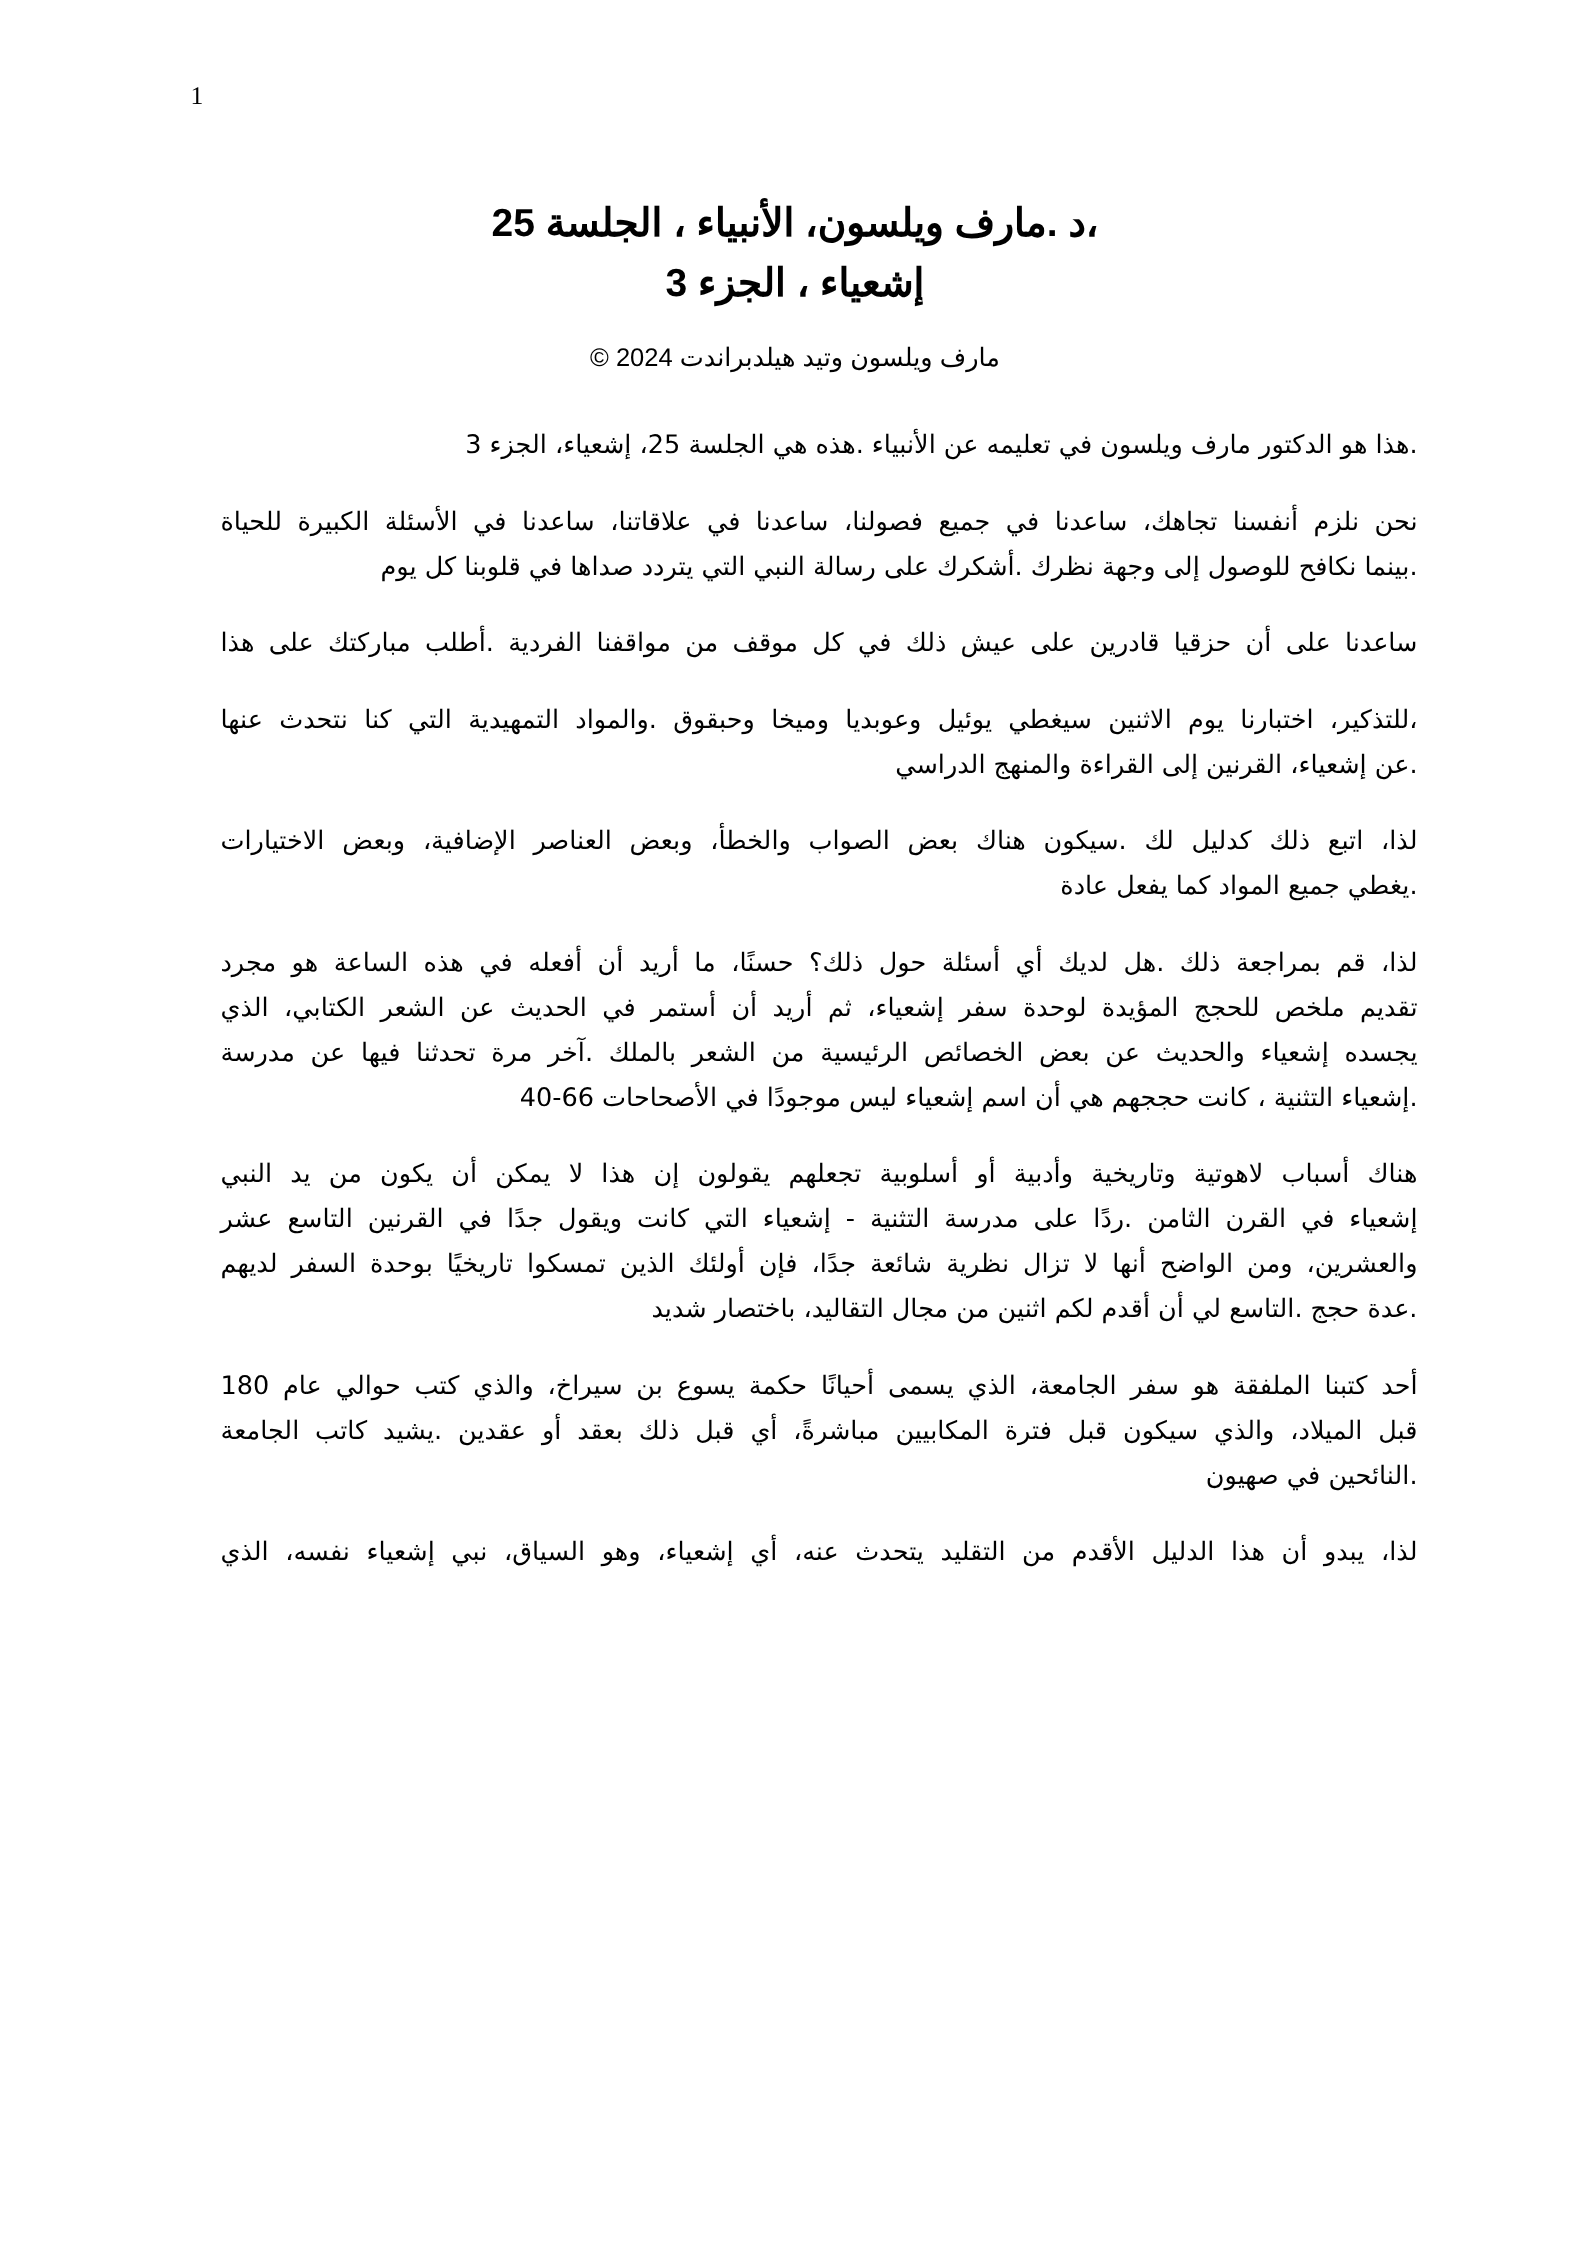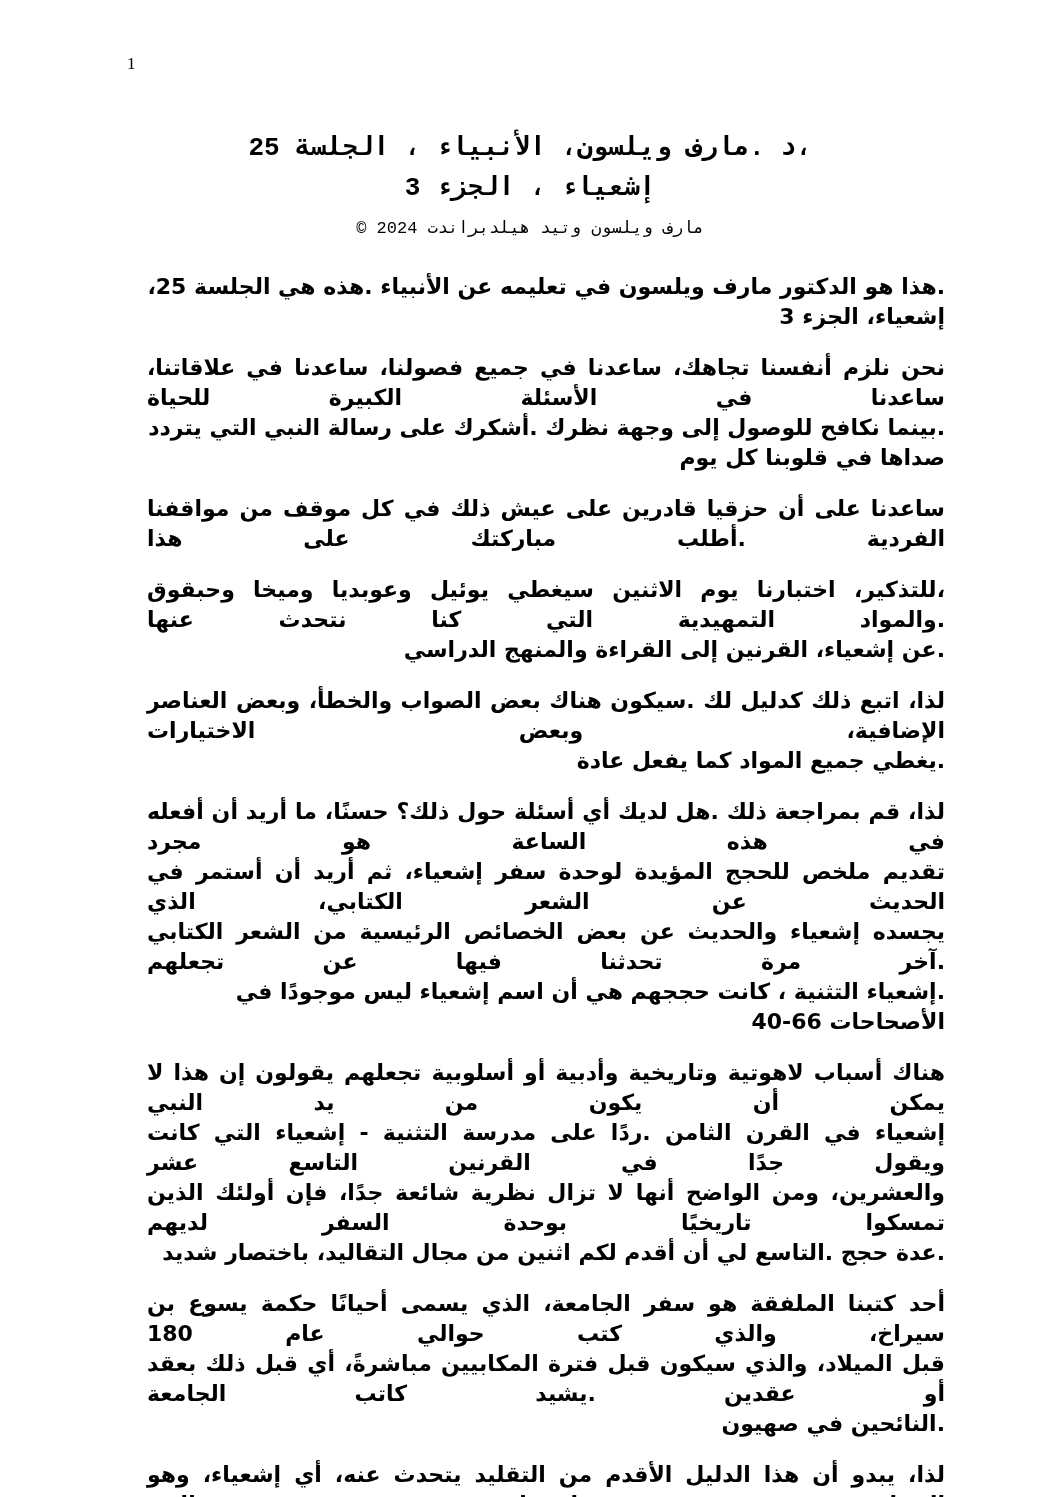--- a/index.html
+++ b/index.html
@@ -18,43 +18,43 @@
     font-family: "Liberation Serif", serif;
     font-size: 17px;
     color: #000;
   }
   .content {
     padding: 128px 113px 0 115px; 
   }
   .title-block {
     direction: rtl;
     text-align: center;
-    font-family: Liberation Mono, monospace;
+    font-family: Liberation Sans, sans-serif;
   }
   .title-line {
     font-size: 26px;
     font-weight: 700;
     line-height: 40px;
   }
   .byline {
     font-size: 17px;
     font-weight: 400;
     line-height: 30px;
-    margin-top: 6px;
+    margin-top: 16px;
   }
   .doc-body {
     margin-top: 28px;
     direction: rtl;
     font-family: "DejaVu Sans", sans-serif;
   }
   .paragraph { margin-bottom: 21px; }
   .line {
     direction: rtl;
-    font-size: 22px;
-    font-weight: 700;
+    font-size: 17px;
+    font-weight: 400;
     line-height: 30px;
     text-align: justify;
     text-align-last: justify;
     margin-left: 32px;
   }
   .line.last {
     text-align: right;
     text-align-last: right;
   }
 </style>
@@ -86,21 +86,21 @@
           <div class="line" dir="rtl">،للتذكير، اختبارنا يوم الاثنين سيغطي يوئيل وعوبديا وميخا وحبقوق .والمواد التمهيدية التي كنا نتحدث عنها</div>
           <div class="line last" dir="rtl">.عن إشعياء، القرنين إلى القراءة والمنهج الدراسي</div>
         </div>
         <div class="paragraph">
           <div class="line" dir="rtl">لذا، اتبع ذلك كدليل لك .سيكون هناك بعض الصواب والخطأ، وبعض العناصر الإضافية، وبعض الاختيارات</div>
           <div class="line last" dir="rtl">.يغطي جميع المواد كما يفعل عادة</div>
         </div>
         <div class="paragraph">
           <div class="line" dir="rtl">لذا، قم بمراجعة ذلك .هل لديك أي أسئلة حول ذلك؟ حسنًا، ما أريد أن أفعله في هذه الساعة هو مجرد</div>
           <div class="line" dir="rtl">تقديم ملخص للحجج المؤيدة لوحدة سفر إشعياء، ثم أريد أن أستمر في الحديث عن الشعر الكتابي، الذي</div>
-          <div class="line" dir="rtl">يجسده إشعياء والحديث عن بعض الخصائص الرئيسية من الشعر الكتابي .آخر مرة تحدثنا فيها عن تجعلهم</div>
+          <div class="line" dir="rtl">يجسده إشعياء والحديث عن بعض الخصائص الرئيسية من الشعر بالملك .آخر مرة تحدثنا فيها عن مدرسة</div>
           <div class="line last" dir="rtl">.إشعياء التثنية ، كانت حججهم هي أن اسم إشعياء ليس موجودًا في الأصحاحات 66-40</div>
         </div>
         <div class="paragraph">
           <div class="line" dir="rtl">هناك أسباب لاهوتية وتاريخية وأدبية أو أسلوبية تجعلهم يقولون إن هذا لا يمكن أن يكون من يد النبي</div>
           <div class="line" dir="rtl">إشعياء في القرن الثامن .ردًا على مدرسة التثنية - إشعياء التي كانت ويقول جدًا في القرنين التاسع عشر</div>
           <div class="line" dir="rtl">والعشرين، ومن الواضح أنها لا تزال نظرية شائعة جدًا، فإن أولئك الذين تمسكوا تاريخيًا بوحدة السفر لديهم</div>
           <div class="line last" dir="rtl">.عدة حجج .التاسع لي أن أقدم لكم اثنين من مجال التقاليد، باختصار شديد</div>
         </div>
         <div class="paragraph">
           <div class="line" dir="rtl">أحد كتبنا الملفقة هو سفر الجامعة، الذي يسمى أحيانًا حكمة يسوع بن سيراخ، والذي كتب حوالي عام 180</div>

